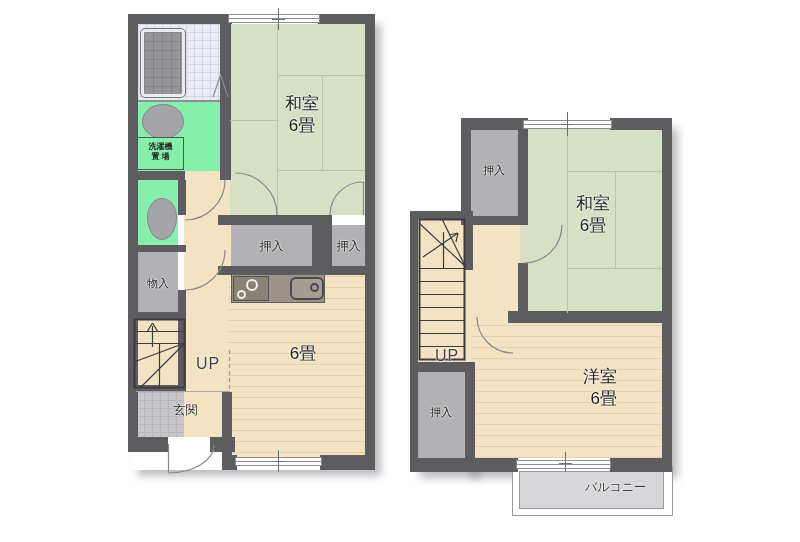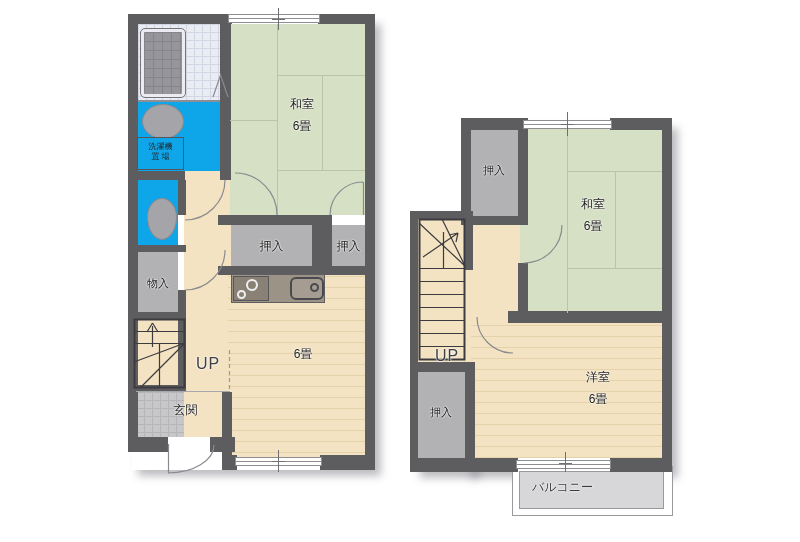--- a/index.html
+++ b/index.html
@@ -8,37 +8,37 @@
   .abs{position:absolute;box-sizing:border-box;}
   .shadow{z-index:1;background:transparent;box-shadow:6px 6px 8px rgba(90,90,100,0.40);}
   .room{z-index:2;}
   .wall{z-index:3;background:#5d5d60;}
   .window{z-index:4;border:1px solid #8d8d91;
           background:linear-gradient(to bottom,#ffffff 0 3px,#8d8d91 3px 4px,#ffffff 4px);}
   .fix{z-index:4;}
   svg.overlay{position:absolute;left:0;top:0;z-index:5;pointer-events:none;}
   .lbl{position:absolute;z-index:6;text-align:center;color:#1c1c1c;
        text-shadow:0 0 2px #fff,0 0 2px #fff;}
-  .room-lbl{font-size:12px;line-height:22px;}
+  .room-lbl{font-size:17px;line-height:22px;}
   .sm{font-size:12px;line-height:14px;}
   .xs{font-size:11px;line-height:13px;}
   .up{font-size:16px;color:#3f3f44;letter-spacing:1px;}
   .tatami{background:#d6e0c5;}
   .beige{background:#f3e3c2;}
   .stripes{background:repeating-linear-gradient(to bottom,#f3e3c2 0 10px,#e5d2ab 10px 11px);}
   .closet{background:#b2b1b4;}
   .tilegray{background-color:#c7c7c9;
     background-image:linear-gradient(#b6b6b8 1px,transparent 1px),
                      linear-gradient(90deg,#b6b6b8 1px,transparent 1px);
     background-size:8px 8px;}
   .bathtile{background-color:#eaecf4;
     background-image:linear-gradient(#d2d6e4 1px,transparent 1px),
                      linear-gradient(90deg,#d2d6e4 1px,transparent 1px);
     background-size:8px 8px;}
-  .lightfloor{background:#0ea5e9;}
+  .lightfloor{background:#86efac;font-weight:bold;}
   .tub{background-color:#96959a;border:3px solid #ebebf1;border-radius:4px;outline:1px solid #77767b;
     background-image:linear-gradient(#85848a 1px,transparent 1px),
                      linear-gradient(90deg,#85848a 1px,transparent 1px);
     background-size:9px 9px;}
   .laundry{z-index:6;border:1px solid #55555a;font-size:8px;line-height:10px;text-align:center;
            color:#222;padding-top:4px;}
   .balcony-frame{z-index:2;background:#ffffff;border:1px solid #9a9a9e;}
   .balcony-floor{z-index:3;background:#d7d7d9;border:1px solid #9a9a9e;}
 </style>
 </head>
@@ -183,19 +183,19 @@
   <div class="lbl up" style="left:186px;top:355px;width:44px;">UP</div>
   <div class="lbl sm" style="left:158px;top:403px;width:55px;">玄関</div>
 
   <div class="lbl xs" style="left:470px;top:164px;width:48px;">押入</div>
   <div class="lbl room-lbl" style="left:544px;top:193px;width:98px;">
     <div>和室</div>
     <div>6畳</div>
   </div>
   <div class="lbl up" style="left:424px;top:347px;width:46px;">UP</div>
   <div class="lbl xs" style="left:417px;top:406px;width:48px;">押入</div>
-  <div class="lbl room-lbl" style="left:549px;top:366px;width:98px;">
+  <div class="lbl room-lbl" style="left:519px;top:366px;width:98px;text-align:right;">
     <div>洋室</div>
     <div>6畳</div>
   </div>
-  <div class="lbl sm" style="left:503px;top:480px;width:119px;color:#3a3a3e;">バルコニー</div>
+  <div class="lbl sm" style="left:527px;top:480px;width:119px;color:#3a3a3e;text-align:right;">バルコニー</div>
 
 </div>
 
 </body></html>

